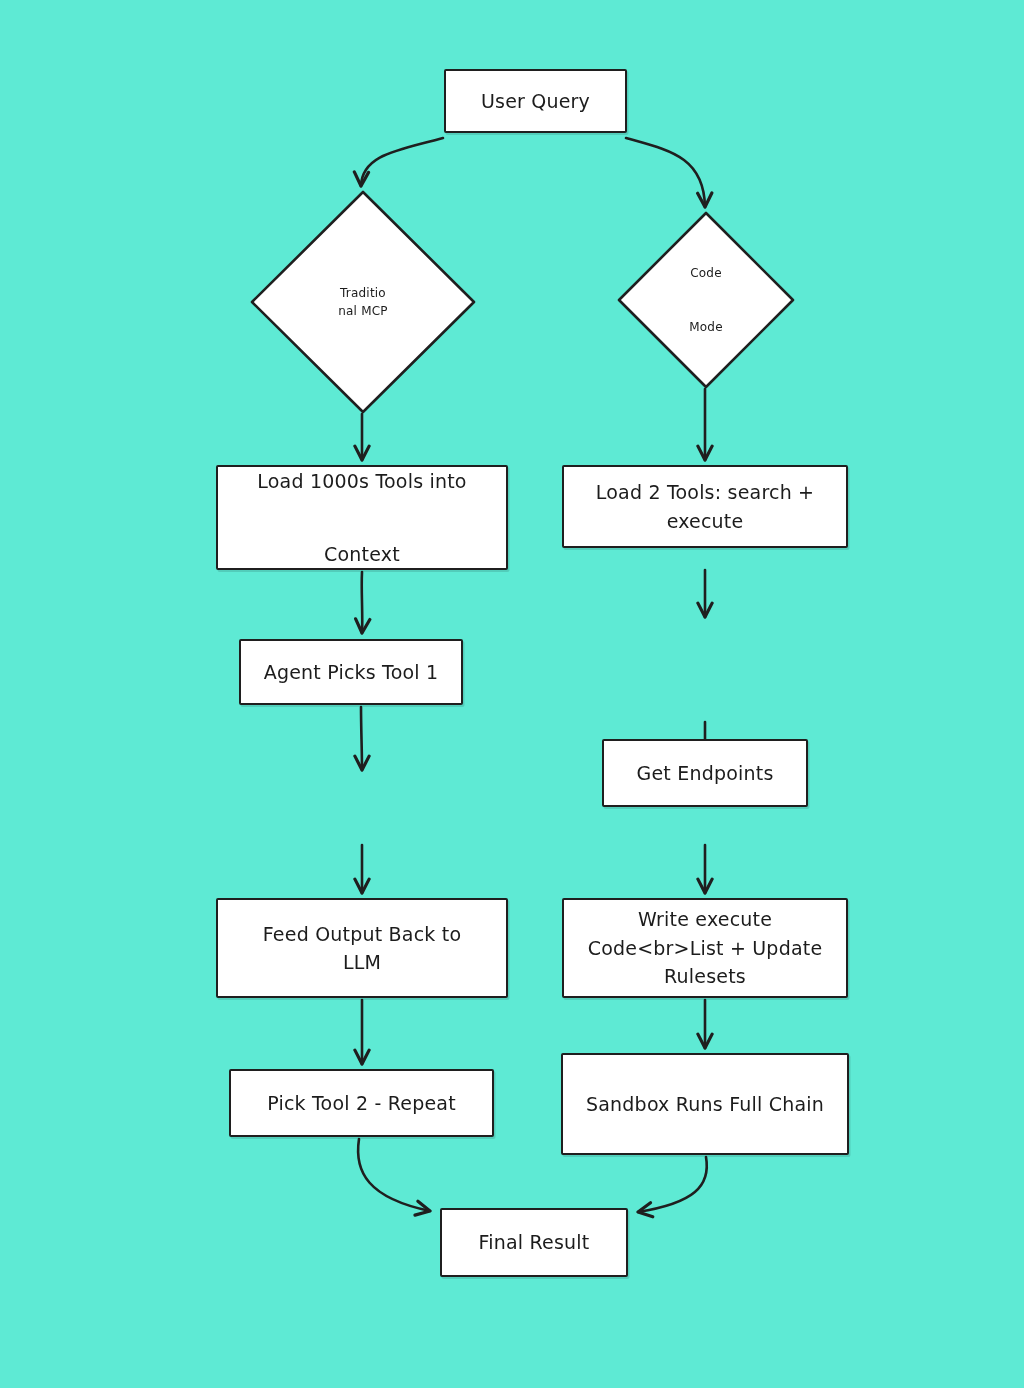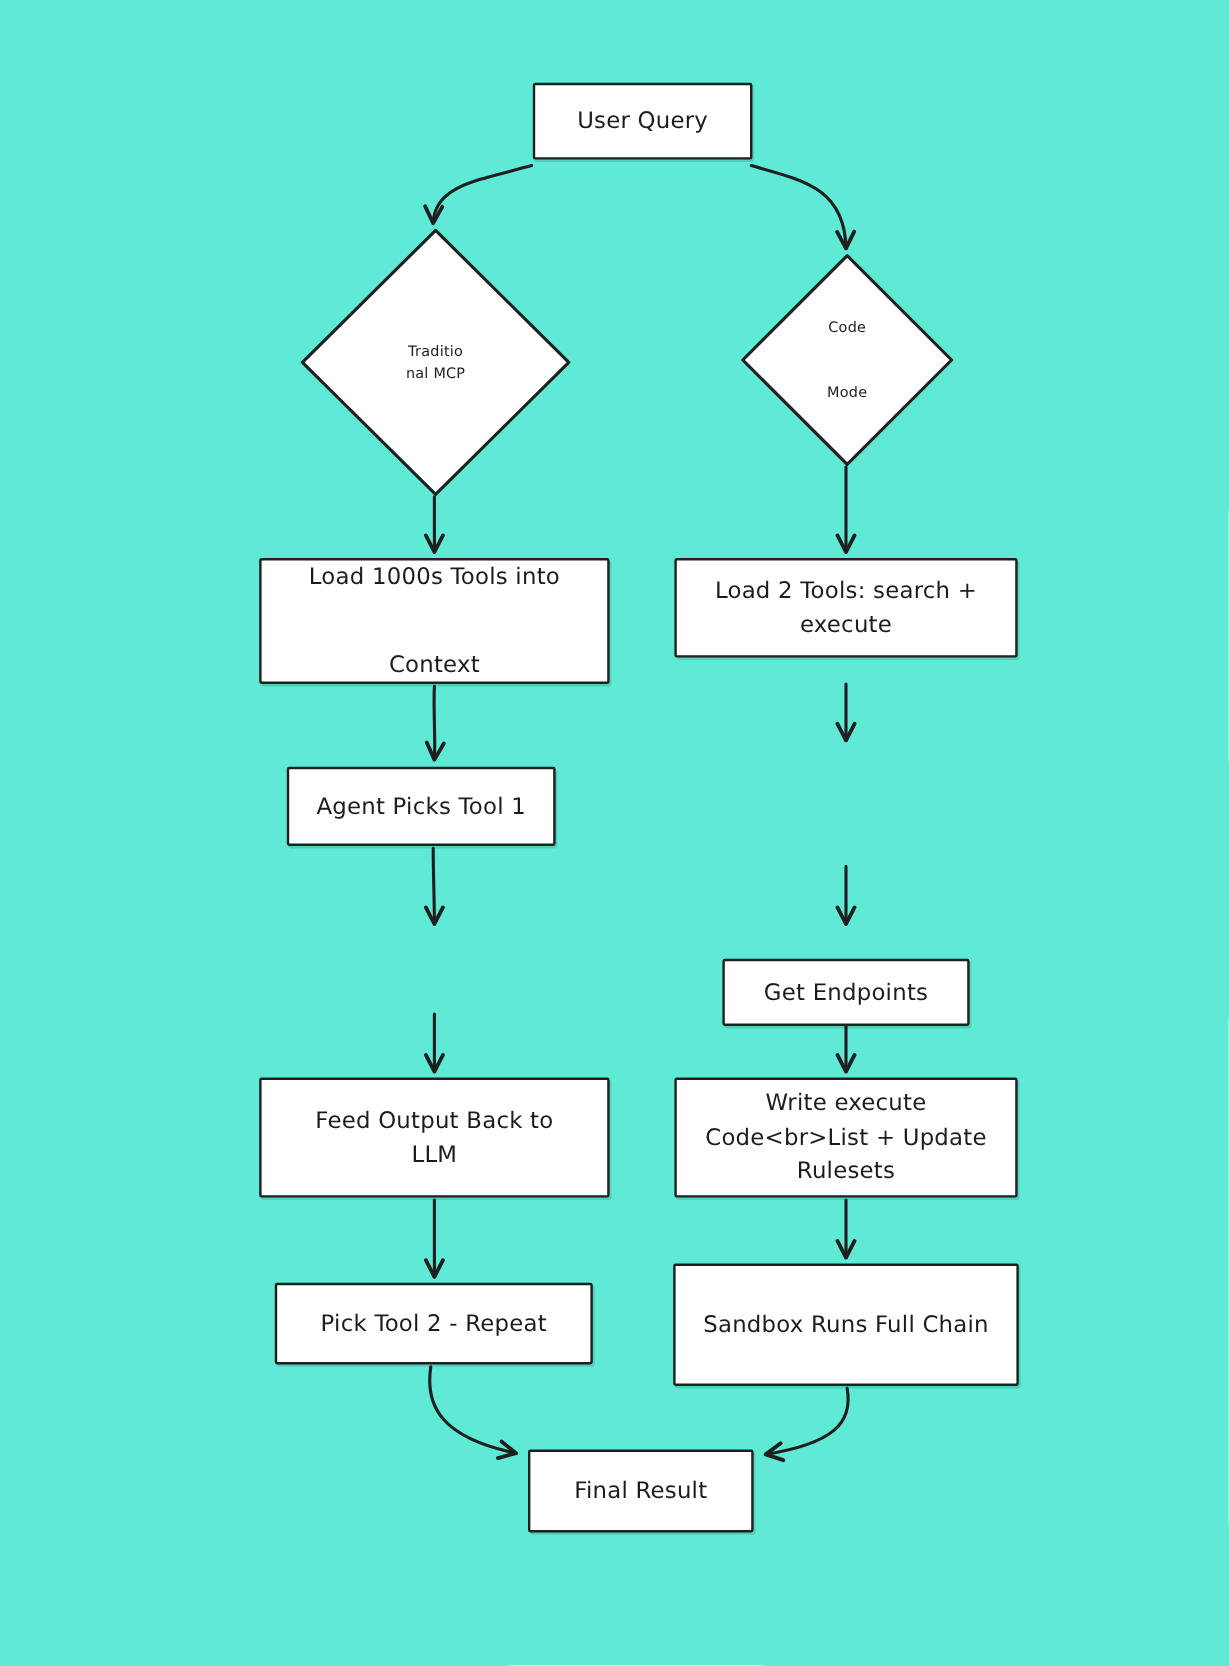--- a/index.html
+++ b/index.html
@@ -36,21 +36,21 @@
 
   
   .n-user      {left:444px;top:69px; width:183px;height:64px;}
   .n-load1000s {left:216px;top:465px;width:292px;height:105px;gap:44px;}
   .n-agent     {left:239px;top:639px;width:224px;height:66px;}
   .n-exec      {left:257px;top:775px;width:210px;height:68px;}
   .n-feed      {left:216px;top:898px;width:292px;height:100px;text-align:center;}
   .n-pick      {left:229px;top:1069px;width:265px;height:68px;}
   .n-load2     {left:562px;top:465px;width:286px;height:83px;text-align:right;}
   .n-wsearch   {left:580px;top:622px;width:248px;height:98px;}
-  .n-endpoints {left:602px;top:799px;width:206px;height:56px;}
+  .n-endpoints {left:602px;top:739px;width:206px;height:68px;}
   .n-wexec     {left:562px;top:898px;width:286px;height:100px;}
   .n-sandbox   {left:561px;top:1053px;width:288px;height:102px;}
   .n-final     {left:440px;top:1208px;width:188px;height:69px;}
   .d-trad      {left:253px;top:268px;width:220px;height:68px;}
   .d-code      {left:646px;top:266px;width:120px;height:68px;gap:36px;}
 </style>
 </head>
 <body>
 
 <div class="canvas">

